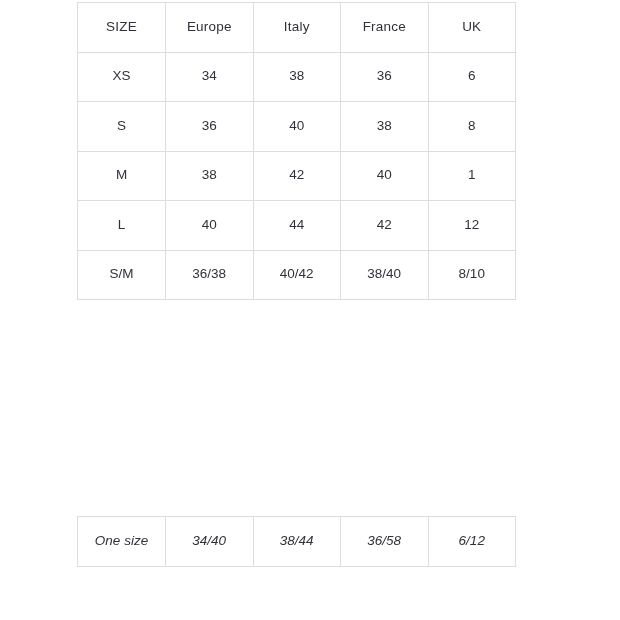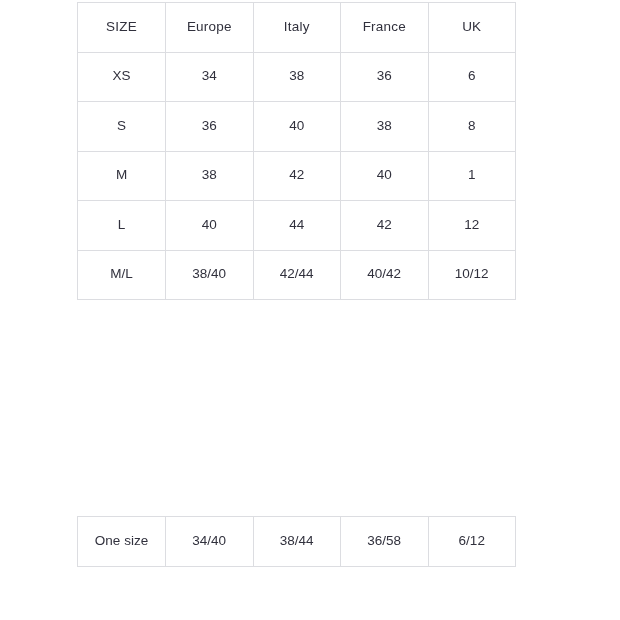--- a/index.html
+++ b/index.html
@@ -20,21 +20,21 @@
     height: 620px;
     box-sizing: border-box;
     padding: 0;
   }
   .table-wrap {
     position: absolute;
     left: 77px;
     width: 438px;
   }
   .table-wrap.main { top: 2px; }
-  .table-wrap.secondary { top: 516px; }
+  .table-wrap.secondary { top: 516px; font-style: italic; }
 
   table.size-table {
     border-collapse: collapse;
     width: 438px;
     table-layout: fixed;
   }
   table.size-table td,
   table.size-table th {
     border: 1px solid #dcdde1;
     text-align: center;
@@ -114,25 +114,25 @@
           <td class="val-cell">1</td>
         </tr>
         <tr>
           <td class="row-label">L</td>
           <td class="val-cell">40</td>
           <td class="val-cell">44</td>
           <td class="val-cell">42</td>
           <td class="val-cell">12</td>
         </tr>
         <tr>
-          <td class="row-label">M/L</td>
+          <td class="row-label">S/M</td>
+          <td class="val-cell">36/38</td>
+          <td class="val-cell">40/42</td>
           <td class="val-cell">38/40</td>
-          <td class="val-cell">42/44</td>
-          <td class="val-cell">40/42</td>
-          <td class="val-cell">10/12</td>
+          <td class="val-cell">8/10</td>
         </tr>
       </tbody>
     </table>
   </div>
 
   <div class="table-wrap secondary">
     <table class="size-table">
       <colgroup>
         <col class="c-size">
         <col class="c-col">

